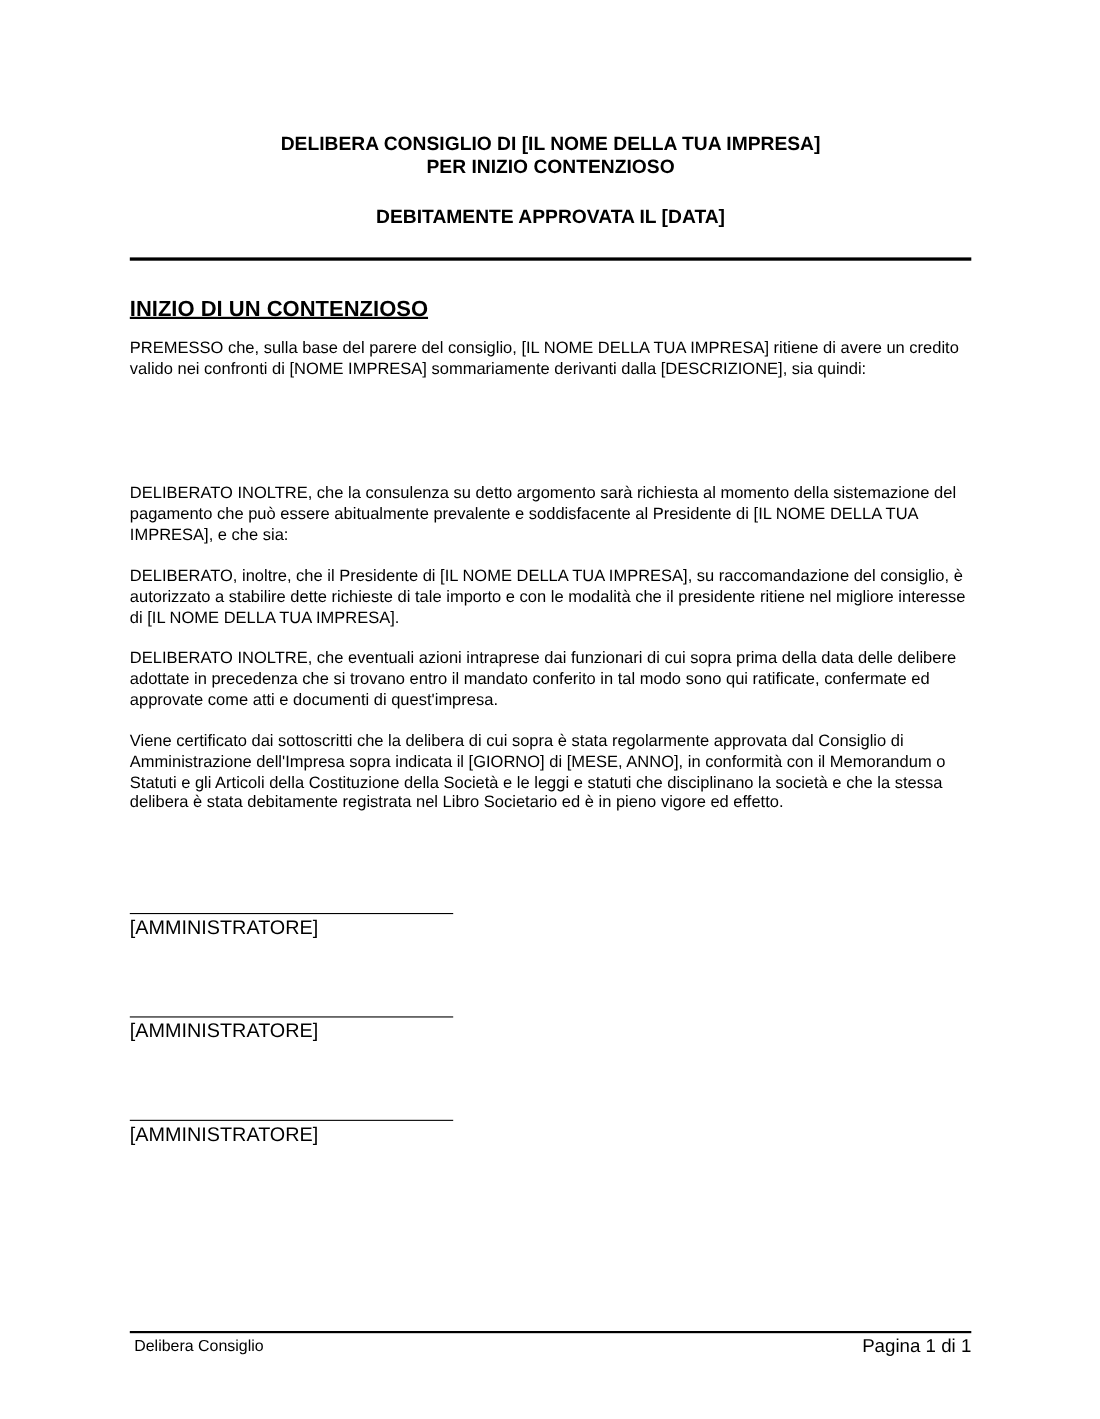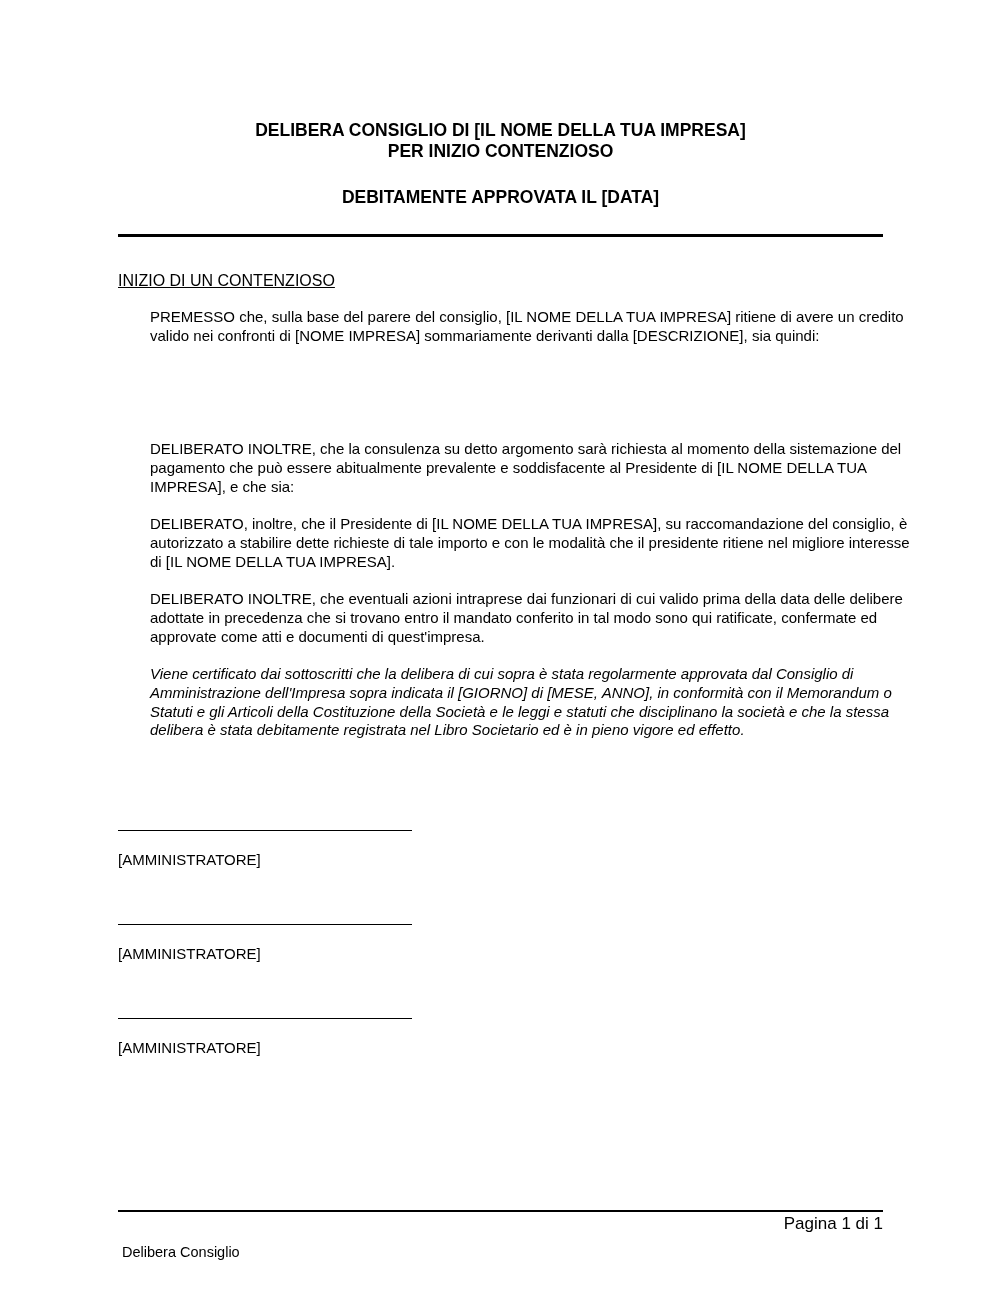--- a/index.html
+++ b/index.html
@@ -12,57 +12,57 @@
     position: absolute; left: 0; width: 765px; text-align: center;
     font-weight: bold; font-size: 17.5px; line-height: 21px; letter-spacing: 0;
   }
   .title.t1 { top: 120px; }
   .title.t2 { top: 141px; }
   .title.t3 { top: 187px; }
   .thick-rule {
     position: absolute; left: 0; top: 234px; width: 765px; height: 3px; background: #000;
   }
   .section-heading {
-    position: absolute; left: 0; top: 272px; font-weight: normal; font-size: 16px;
+    position: absolute; left: 0; top: 272px; font-weight: bold; font-size: 20px;
     text-decoration: underline; line-height: 18px;
   }
   .para {
-    position: absolute; left: 0; width: 765px; font-size: 15px; line-height: 18.8px; margin-left: 32px;
+    position: absolute; left: 0; width: 765px; font-size: 15px; line-height: 18.8px;
   }
   .p1 { top: 308px; }
   .p2 { top: 384px; }
   .p3 { top: 440px; }
   .p4 { top: 515px; }
   .p5 { top: 590px; }
-  .p6 { top: 665px; font-style: italic; }
+  .p6 { top: 665px; }
   .sig { position: absolute; left: 0; width: 294px; }
   .sig .line { height: 1px; background: #000; width: 294px; }
-  .sig .label { font-size: 15px; line-height: 18px; margin-top: 20px; }
+  .sig .label { font-size: 18px; line-height: 18px; margin-top: 3px; }
   .s1 { top: 830px; }
   .s2 { top: 924px; }
   .s3 { top: 1018px; }
   .footer-rule { position: absolute; left: 0; top: 1210px; width: 765px; height: 2px; background: #000; }
-  .footer-left { position: absolute; left: 4px; top: 1215px; font-size: 14.5px; line-height: 18px; margin-top: 28px; }
+  .footer-left { position: absolute; left: 4px; top: 1215px; font-size: 14.5px; line-height: 18px; }
   .footer-right { position: absolute; right: 0; top: 1215px; font-size: 17px; line-height: 18px; }
 </style>
 </head>
 <body>
 
 <div class="page">
   <div class="title t1">DELIBERA CONSIGLIO DI [IL NOME DELLA TUA IMPRESA]</div>
   <div class="title t3">DEBITAMENTE APPROVATA IL [DATA]</div>
   <div class="title t2">PER INIZIO CONTENZIOSO</div>
   <div class="thick-rule"></div>
 
   <div class="section-heading">INIZIO DI UN CONTENZIOSO</div>
 
   <div class="para p1">PREMESSO che, sulla base del parere del consiglio, [IL NOME DELLA TUA IMPRESA] ritiene di avere un credito valido nei confronti di [NOME IMPRESA] sommariamente derivanti dalla [DESCRIZIONE], sia quindi:</div>
   <div class="para p3">DELIBERATO INOLTRE, che la consulenza su detto argomento sarà richiesta al momento della sistemazione del pagamento che può essere abitualmente prevalente e soddisfacente al Presidente di [IL NOME DELLA TUA IMPRESA], e che sia:</div>
   <div class="para p4">DELIBERATO, inoltre, che il Presidente di [IL NOME DELLA TUA IMPRESA], su raccomandazione del consiglio, è autorizzato a stabilire dette richieste di tale importo e con le modalità che il presidente ritiene nel migliore interesse di [IL NOME DELLA TUA IMPRESA].</div>
-  <div class="para p5">DELIBERATO INOLTRE, che eventuali azioni intraprese dai funzionari di cui valido prima della data delle delibere adottate in precedenza che si trovano entro il mandato conferito in tal modo sono qui ratificate, confermate ed approvate come atti e documenti di quest'impresa.</div>
+  <div class="para p5">DELIBERATO INOLTRE, che eventuali azioni intraprese dai funzionari di cui sopra prima della data delle delibere adottate in precedenza che si trovano entro il mandato conferito in tal modo sono qui ratificate, confermate ed approvate come atti e documenti di quest'impresa.</div>
   <div class="para p6">Viene certificato dai sottoscritti che la delibera di cui sopra è stata regolarmente approvata dal Consiglio di Amministrazione dell'Impresa sopra indicata il [GIORNO] di [MESE, ANNO], in conformità con il Memorandum o Statuti e gli Articoli della Costituzione della Società e le leggi e statuti che disciplinano la società e che la stessa delibera è stata debitamente registrata nel Libro Societario ed è in pieno vigore ed effetto.</div>
 
   <div class="sig s1">
     <div class="line"></div>
     <div class="label">[AMMINISTRATORE]</div>
   </div>
   <div class="sig s2">
     <div class="line"></div>
     <div class="label">[AMMINISTRATORE]</div>
   </div>

